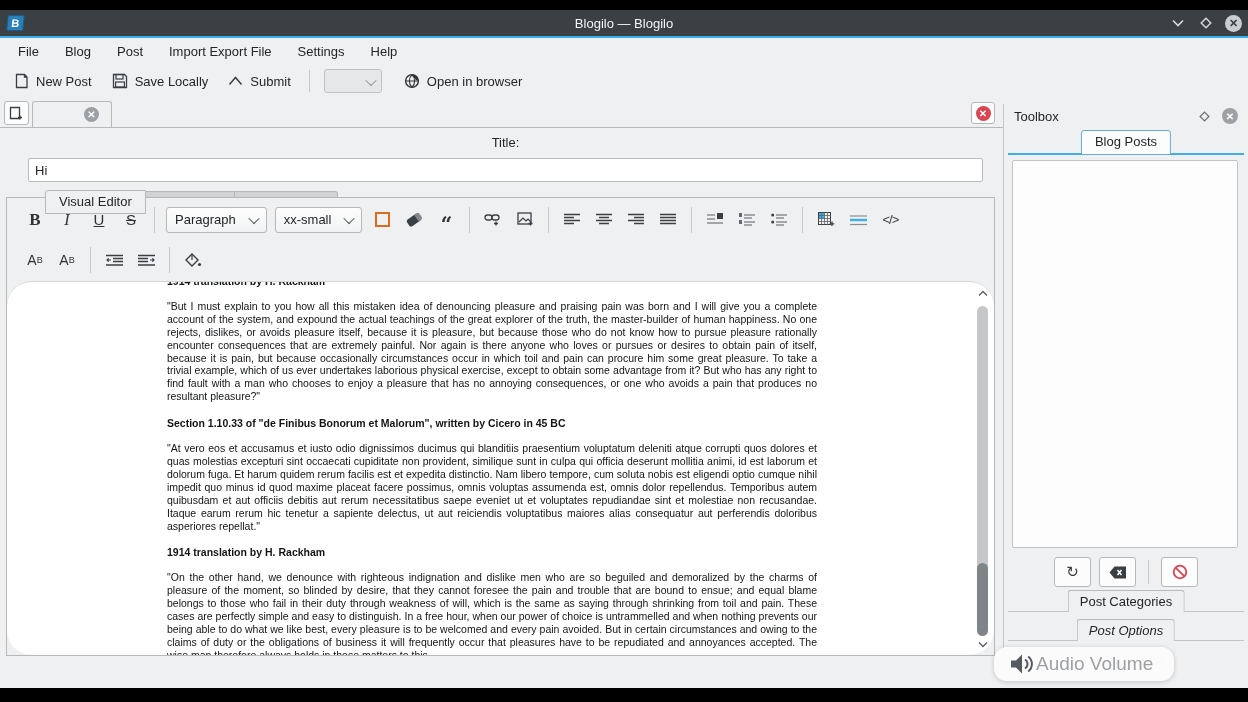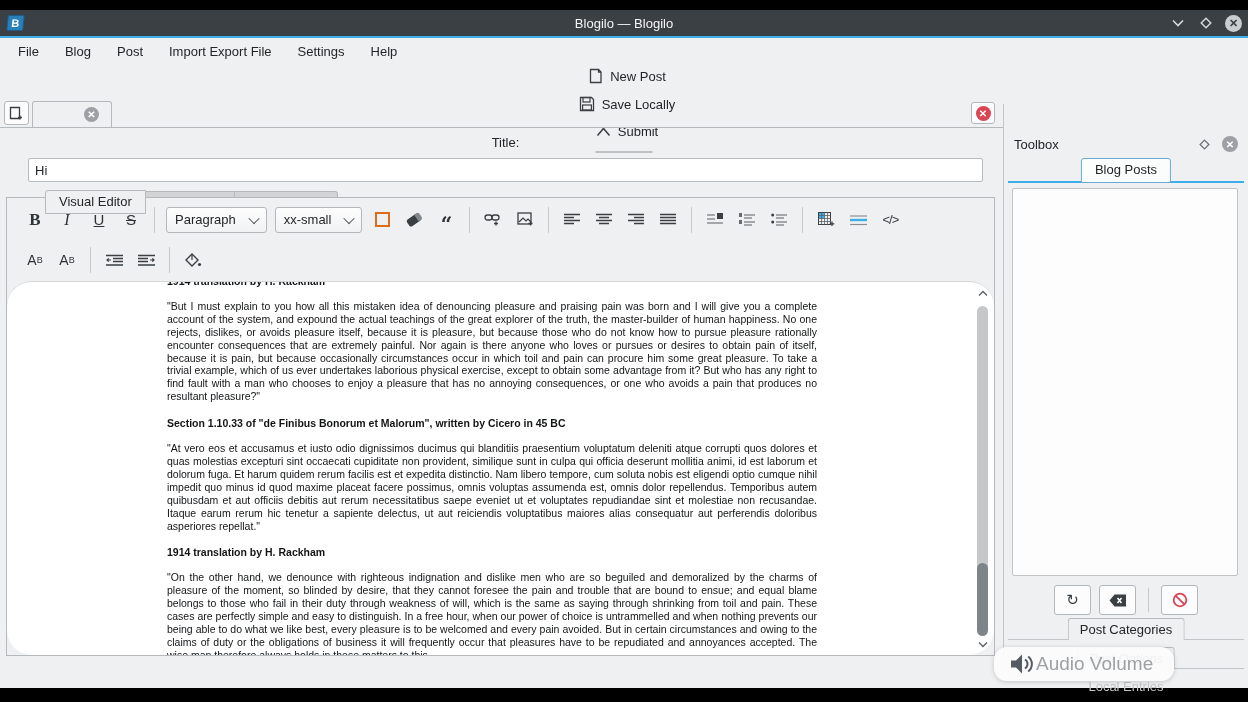--- a/index.html
+++ b/index.html
@@ -21,21 +21,21 @@
             align-items:center; gap:10px; }
   .wbtn { width:18px; height:18px; display:flex; align-items:center; justify-content:center; }
   .circx { width:17px; height:17px; border-radius:50%; background:#c8cdd0; color:#3b4045;
            display:flex; align-items:center; justify-content:center; font-size:11px; font-weight:bold; }
 
   
   .menubar { height:26px; display:flex; align-items:center; padding-left:5px; }
   .menuitem { padding:3px 13px; font-size:13px; }
 
   
-  .toolbar { height:34px; display:flex; align-items:center; padding-left:6px; gap:4px;flex-direction:column; }
+  .toolbar { height:34px; display:flex; align-items:center; padding-left:6px; gap:4px; }
   .tbtn { display:flex; align-items:center; gap:7px; padding:4px 8px; font-size:13px;
           border-radius:3px; }
   .tsep { width:1px; height:22px; background:#c6c8ca; margin:0 6px; }
   .combo-disabled { width:58px; height:24px; background:#e6e7e8; border:1px solid #bfc2c4;
                     border-radius:3px; position:relative; margin:0 10px 0 4px; }
   .combo-disabled .chev { position:absolute; right:6px; top:8px; opacity:.55; }
 
   
   .leftpane { position:absolute; left:0; top:90px; width:1003px; height:558px; }
 
@@ -106,21 +106,21 @@
   .sb-track { position:absolute; left:2px; top:20px; bottom:20px; width:11px;
               background:#c5c7c9; border-radius:6px; }
   .sb-thumb { position:absolute; left:2px; width:11px; top:76%; height:20%;
               background:#7f8488; border-radius:6px; }
   .sb-arrow { position:absolute; left:2px; width:11px; height:10px; display:flex;
               align-items:center; justify-content:center; }
   .sb-up { top:2px; } .sb-down { bottom:2px; }
 
   
   .vsep { position:absolute; left:1003px; top:94px; width:1px; height:554px; background:#c4c6c8; }
-  .dock { position:absolute; left:1008px; top:94px; width:236px; height:554px;margin-top:28px; }
+  .dock { position:absolute; left:1008px; top:94px; width:236px; height:554px; }
   .dockhead { height:24px; display:flex; align-items:center; padding:0 6px; }
   .dockhead .dtitle { font-size:13px; flex:1; }
   .dockicons { display:flex; gap:12px; align-items:center; color:#6e7377; }
   .dockcircx { width:16px; height:16px; border-radius:50%; background:#9da1a5; color:#fff;
                font-size:10px; font-weight:bold; display:flex; align-items:center; justify-content:center; }
   .docktabrow { position:relative; height:28px; }
   .docktabrow .blueline { position:absolute; left:0; right:0; bottom:1px; height:2px; background:#3daee9; }
   .docktab { position:absolute; left:50%; transform:translateX(-50%); bottom:1px; height:25px;
              background:#fbfcfc; border:1px solid #69a9d4; border-radius:3px 3px 0 0;
              font-size:13px; padding:3px 13px; z-index:2; }

